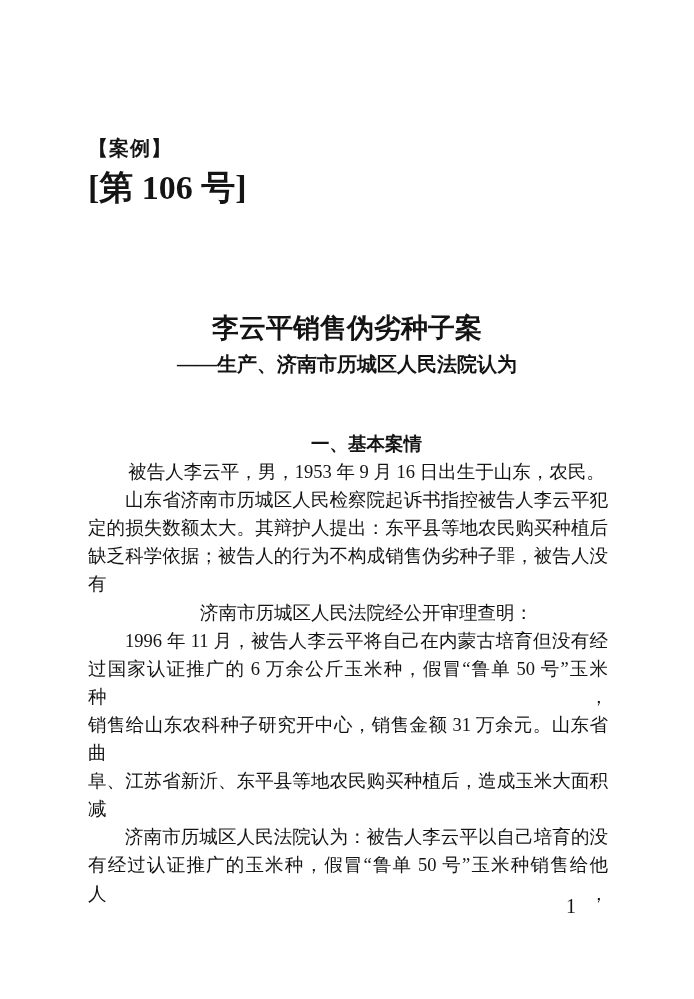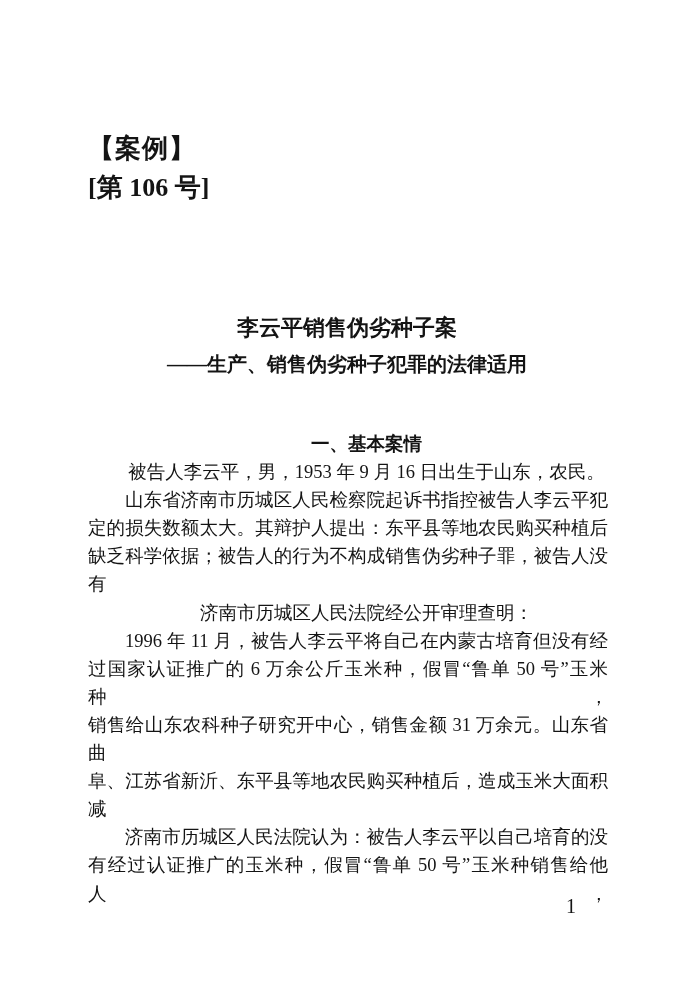--- a/index.html
+++ b/index.html
@@ -17,40 +17,40 @@
     overflow: hidden;
   }
   .case-header {
     position: absolute;
     left: 88px;
     top: 131px;
   }
   .case-label {
     font-family: "Liberation Sans", "DejaVu Sans", sans-serif;
     font-weight: bold;
-    font-size: 26px;
+    font-size: 20px;
     line-height: 34px;
     letter-spacing: 1px;
   }
   .case-number {
     font-family: "Liberation Serif", "DejaVu Serif", serif;
     font-weight: bold;
-    font-size: 26px;
+    font-size: 34px;
     line-height: 34px;
     margin-top: 6px;
   }
   .doc-title {
     position: absolute;
     left: 0;
     top: 312px;
     width: 694px;
     text-align: center;
     font-family: "Liberation Sans", "DejaVu Sans", sans-serif;
     font-weight: bold;
-    font-size: 22px;
+    font-size: 27px;
     line-height: 32px;
   }
   .doc-subtitle {
     position: absolute;
     left: 0;
     top: 351px;
     width: 694px;
     text-align: center;
     font-family: "Liberation Serif", "DejaVu Serif", serif;
     font-weight: bold;
@@ -93,21 +93,21 @@
 
 <div class="page">
 
   <div class="case-header">
     <div class="case-label">【案例】</div>
     <div class="case-number">[第 106 号]</div>
   </div>
 
   <div class="doc-title">李云平销售伪劣种子案</div>
 
-  <div class="doc-subtitle">——生产、销售伪劣种子犯罪的法律适用</div>
+  <div class="doc-subtitle">——生产、济南市历城区人民法院认为</div>
 
   <div class="body-text">
       <div class="line indent bold">一、基本案情</div>
       <div class="line indent">被告人李云平，男，1953 年 9 月 16 日出生于山东，农民。</div>
       <div class="line indent justify">山东省济南市历城区人民检察院起诉书指控被告人李云平犯</div>
       <div class="line justify">定的损失数额太大。其辩护人提出：东平县等地农民购买种植后</div>
       <div class="line justify">缺乏科学依据；被告人的行为不构成销售伪劣种子罪，被告人没有</div>
       <div class="line indent">济南市历城区人民法院经公开审理查明：</div>
       <div class="line indent justify">1996 年 11 月，被告人李云平将自己在内蒙古培育但没有经</div>
       <div class="line justify">过国家认证推广的 6 万余公斤玉米种，假冒“鲁单 50 号”玉米种，</div>

